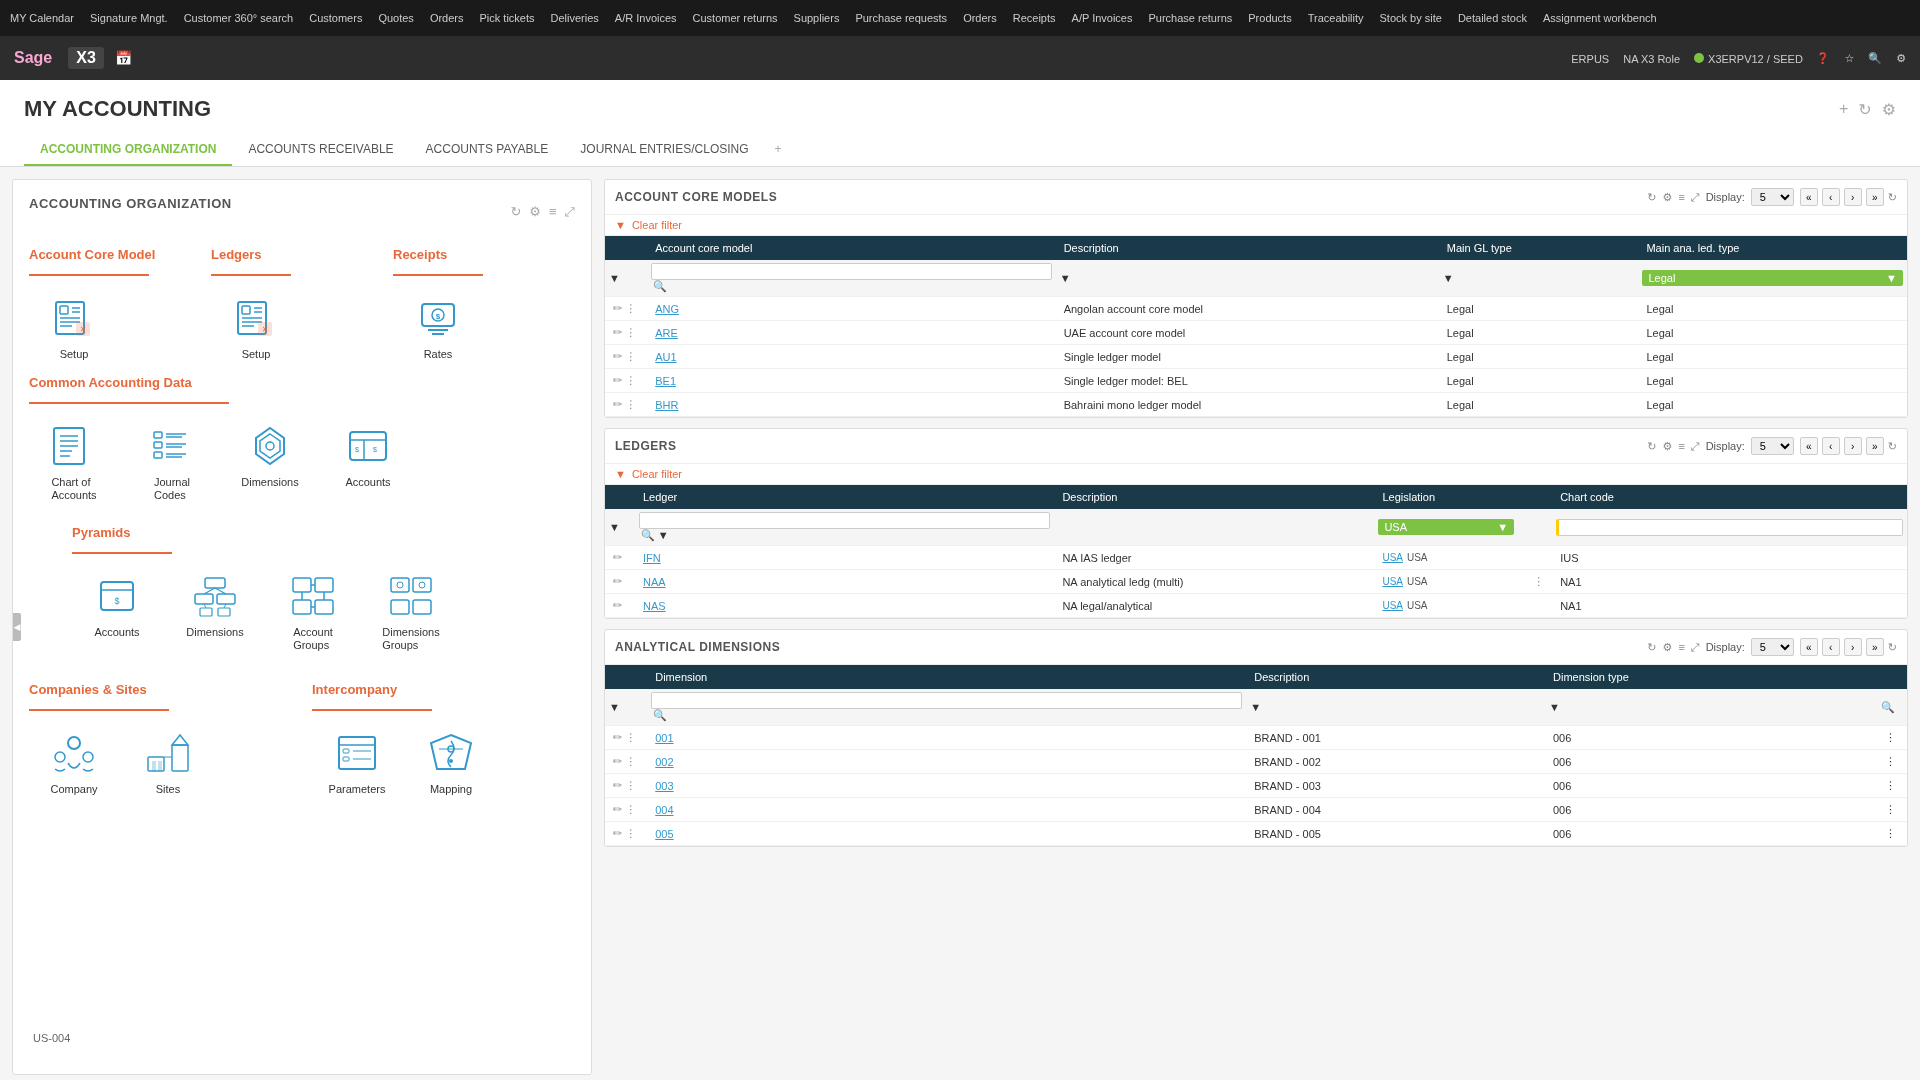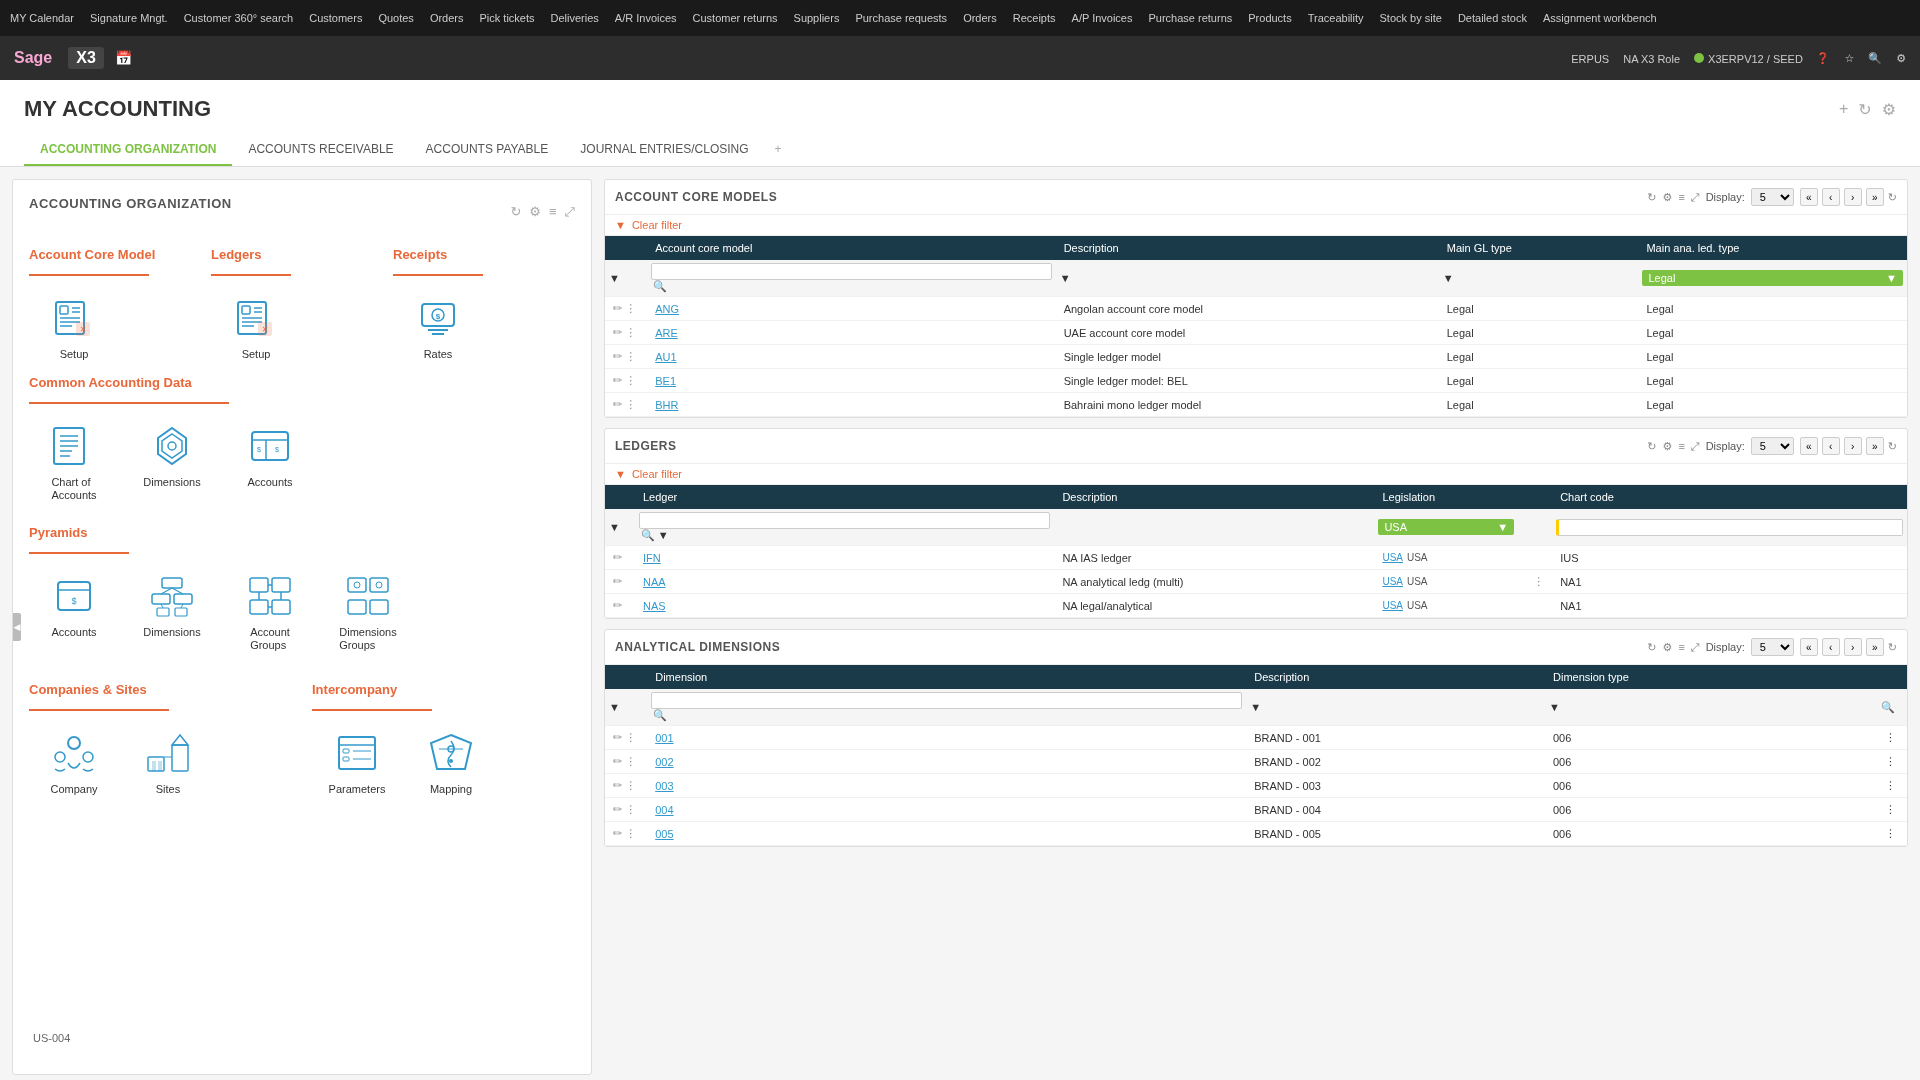--- a/index.html
+++ b/index.html
@@ -228,20 +228,36 @@
               <line x1="10" y1="24" x2="28" y2="24" stroke="#3399cc" stroke-width="1.5"></line>
               <line x1="10" y1="29" x2="22" y2="29" stroke="#3399cc" stroke-width="1.5"></line>
               <line x1="10" y1="34" x2="20" y2="34" stroke="#3399cc" stroke-width="1.5"></line>
             </svg>
           </div>
           <span class="icon-label">Chart of<br>Accounts</span>
         </div>
         <div class="icon-item">
           <div class="icon-box">
             <svg class="svg-icon" viewBox="0 0 48 48" fill="none" xmlns="http://www.w3.org/2000/svg">
+              <rect x="6" y="10" width="8" height="6" rx="1" stroke="#3399cc" stroke-width="1.5" fill="none"></rect>
+              <rect x="6" y="20" width="8" height="6" rx="1" stroke="#3399cc" stroke-width="1.5" fill="none"></rect>
+              <rect x="6" y="30" width="8" height="6" rx="1" stroke="#3399cc" stroke-width="1.5" fill="none"></rect>
+              <line x1="18" y1="12" x2="38" y2="12" stroke="#3399cc" stroke-width="1.5"></line>
+              <line x1="18" y1="15" x2="34" y2="15" stroke="#3399cc" stroke-width="1.5"></line>
+              <line x1="18" y1="22" x2="38" y2="22" stroke="#3399cc" stroke-width="1.5"></line>
+              <line x1="18" y1="25" x2="34" y2="25" stroke="#3399cc" stroke-width="1.5"></line>
+              <line x1="18" y1="32" x2="38" y2="32" stroke="#3399cc" stroke-width="1.5"></line>
+              <line x1="18" y1="35" x2="34" y2="35" stroke="#3399cc" stroke-width="1.5"></line>
+            </svg>
+          </div>
+          <span class="icon-label">Journal<br>Codes</span>
+        </div>
+        <div class="icon-item">
+          <div class="icon-box">
+            <svg class="svg-icon" viewBox="0 0 48 48" fill="none" xmlns="http://www.w3.org/2000/svg">
               <polygon points="24,6 38,16 38,32 24,42 10,32 10,16" stroke="#3399cc" stroke-width="2" fill="none"></polygon>
               <polygon points="24,12 34,19 34,29 24,36 14,29 14,19" stroke="#3399cc" stroke-width="1.5" fill="none"></polygon>
               <circle cx="24" cy="24" r="4" stroke="#3399cc" stroke-width="1.5" fill="none"></circle>
             </svg>
           </div>
           <span class="icon-label">Dimensions</span>
         </div>
         <div class="icon-item">
           <div class="icon-box">
             <svg class="svg-icon" viewBox="0 0 48 48" fill="none" xmlns="http://www.w3.org/2000/svg">
@@ -250,21 +266,21 @@
               <line x1="20" y1="18" x2="20" y2="38" stroke="#3399cc" stroke-width="1.5"></line>
               <text x="13" y="30" font-size="7" fill="#3399cc" text-anchor="middle">$</text>
               <text x="31" y="30" font-size="7" fill="#3399cc" text-anchor="middle">$</text>
             </svg>
           </div>
           <span class="icon-label">Accounts</span>
         </div>
       </div>
     </div>
 
-    <div style="margin-top:4px;">
+    <div style="margin-top:4px;margin-left:43px;">
       <div class="section-title">Pyramids</div>
       <div style="border-bottom:2px solid #e8683a;margin-bottom:10px;width:100px;"></div>
       <div class="icon-grid">
         <div class="icon-item">
           <div class="icon-box">
             <svg class="svg-icon" viewBox="0 0 48 48" fill="none" xmlns="http://www.w3.org/2000/svg">
               <rect x="8" y="10" width="32" height="28" rx="3" stroke="#3399cc" stroke-width="2" fill="none"></rect>
               <line x1="8" y1="18" x2="40" y2="18" stroke="#3399cc" stroke-width="1.5"></line>
               <text x="24" y="32" font-size="9" fill="#3399cc" text-anchor="middle">$</text>
             </svg>

